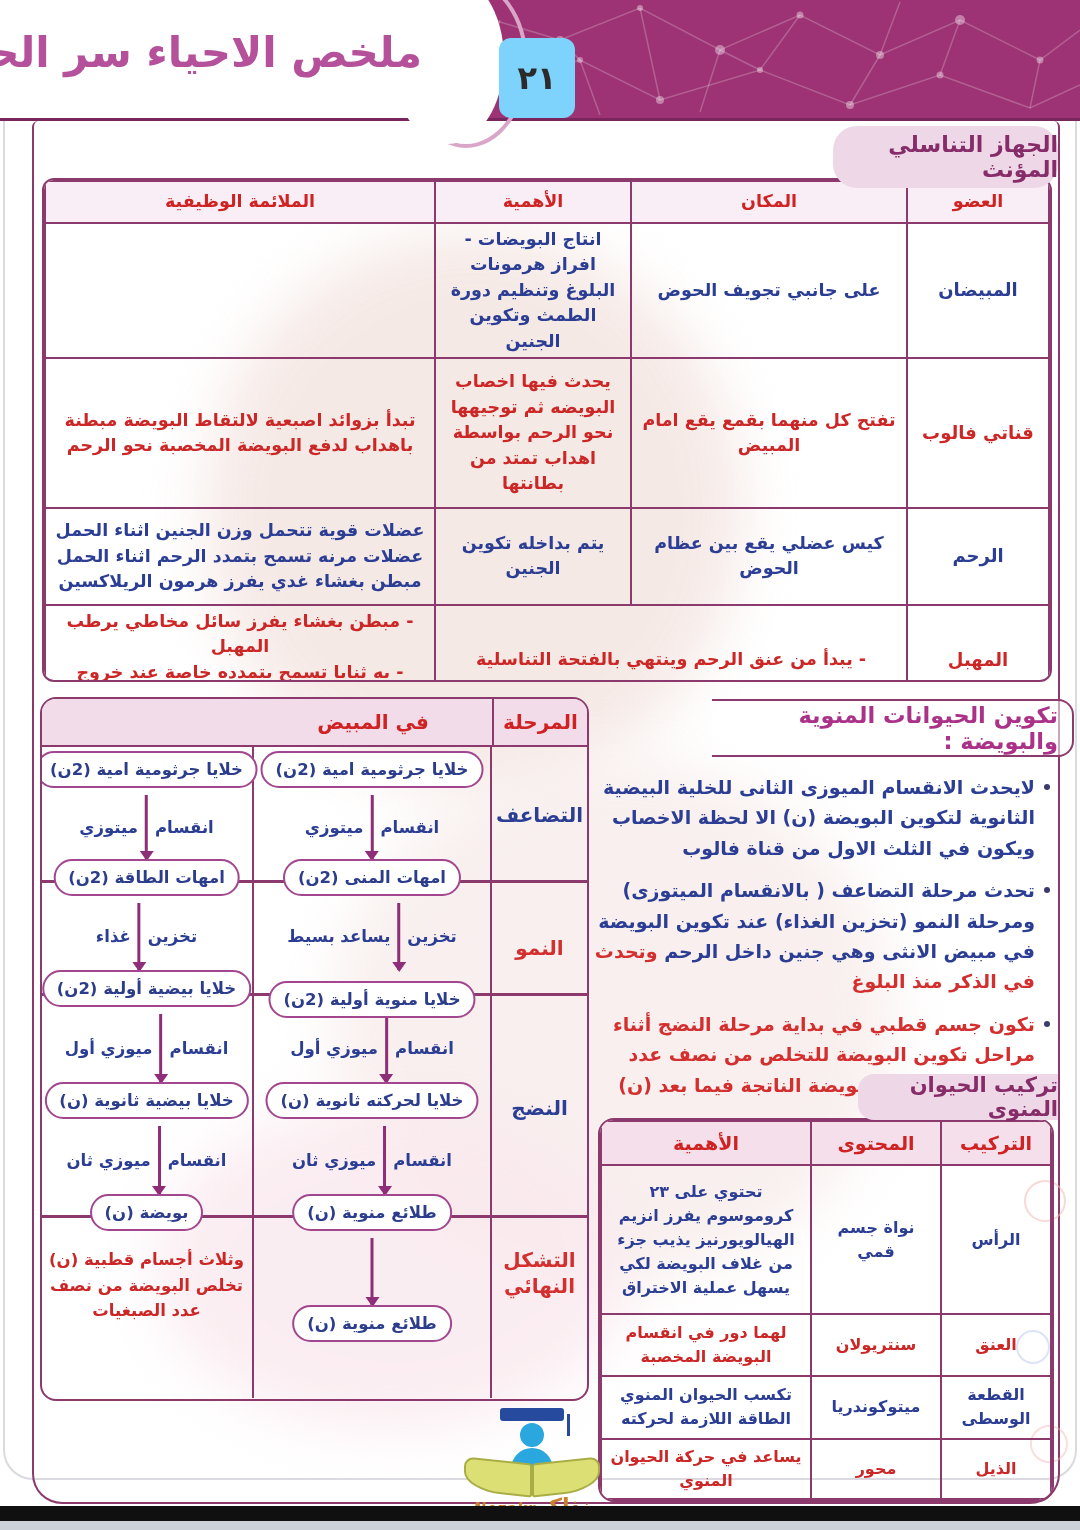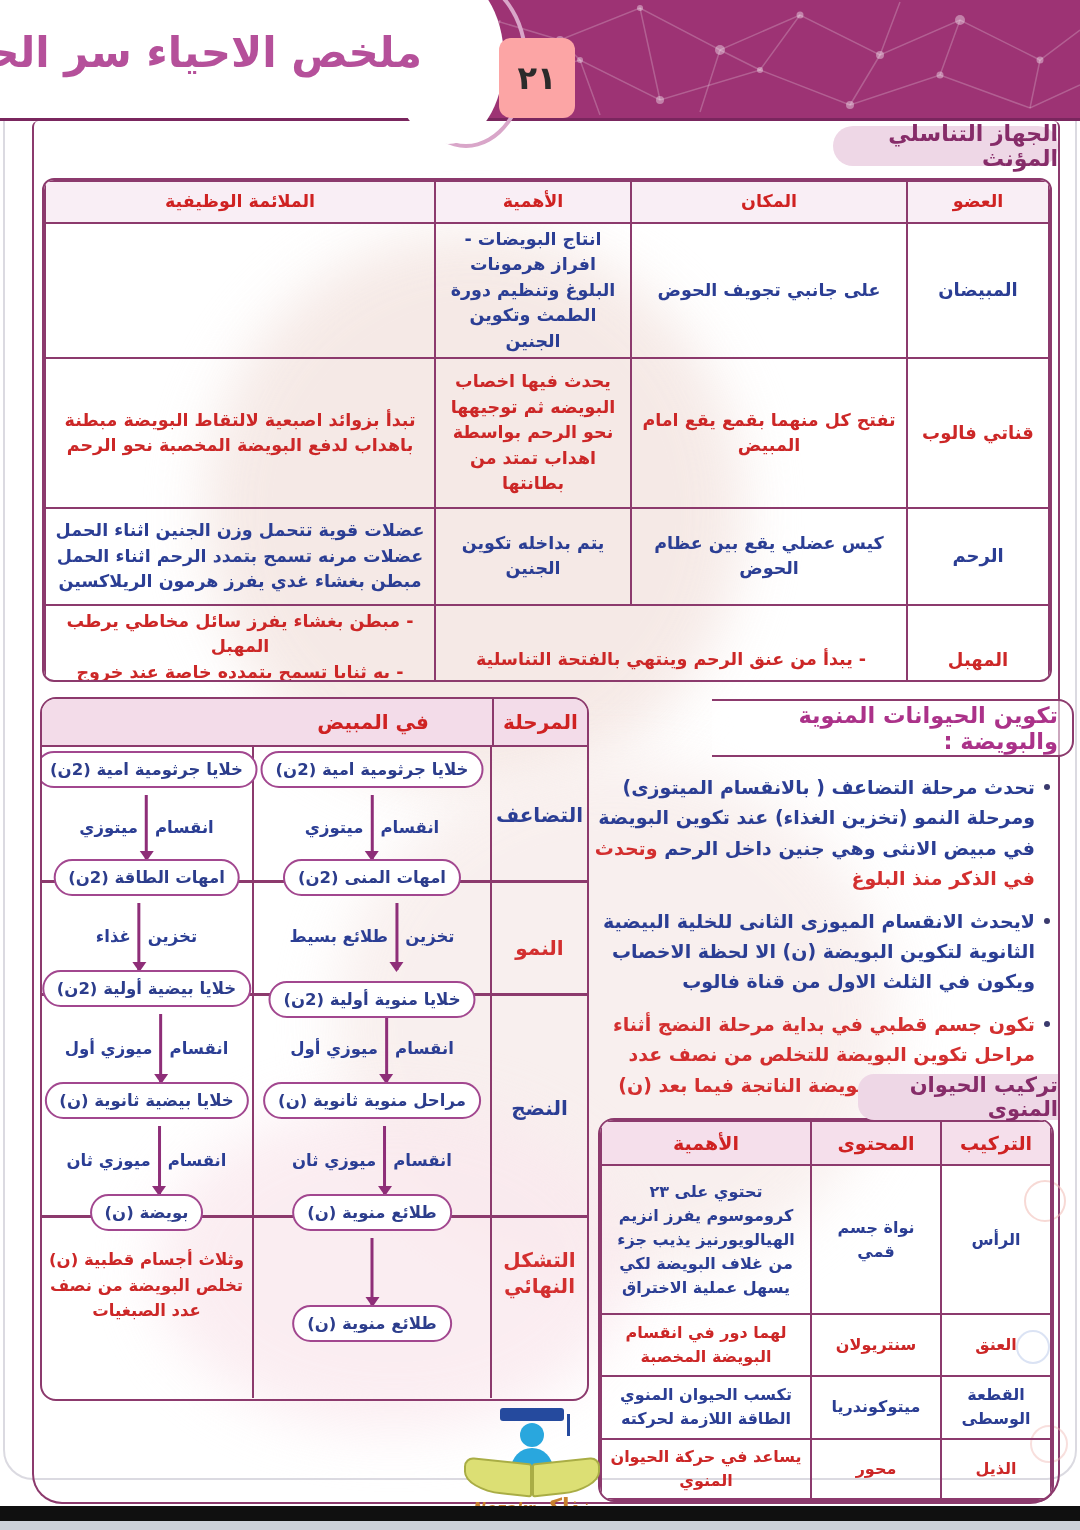--- a/index.html
+++ b/index.html
@@ -9,32 +9,32 @@
   
   .frame{position:absolute;left:3px;top:28px;width:1070px;height:1448px;border:2px solid #d5d3dc;border-radius:30px;opacity:.85;}
 
   
   .banner{position:absolute;left:0;top:0;width:1080px;height:118px;background:#9d3374;border-bottom:3px solid #7a265e;z-index:5;}
   .banner svg{position:absolute;inset:0;}
   .plate{position:absolute;left:0;top:0;width:432px;height:118px;background:#fff;z-index:3;}
   .paren-ring{position:absolute;left:404px;top:-22px;width:116px;height:162px;border-radius:50%;border:4px solid #d9a6c9;z-index:1;}
   .paren-bulge{position:absolute;left:392px;top:-26px;width:112px;height:170px;border-radius:50%;background:#fff;z-index:2;}
   .main-title{position:absolute;right:658px;top:28px;z-index:4;font-size:42px;font-weight:bold;color:#b5509a;white-space:nowrap;letter-spacing:-1px;}
-  .page-tab{position:absolute;left:499px;top:38px;width:76px;height:80px;background:#fca5a5;border-radius:12px;z-index:6;display:flex;align-items:center;justify-content:center;font-size:32px;color:#2b2b2b;font-weight:bold;}
+  .page-tab{position:absolute;left:499px;top:38px;width:76px;height:80px;background:#7dd3fc;border-radius:12px;z-index:6;display:flex;align-items:center;justify-content:center;font-size:32px;color:#2b2b2b;font-weight:bold;}
 
   
   .content-box{position:absolute;left:32px;top:121px;width:1024px;height:1381px;border:2.5px solid #8c3a6d;border-top:none;border-radius:6px 6px 30px 30px;}
   .wm{position:absolute;border-radius:50%;filter:blur(28px);}
   .wm1{left:170px;top:110px;width:540px;height:560px;background:#f4e6e2;opacity:.85;}
   .wm2{left:300px;top:640px;width:560px;height:520px;background:#f7ecea;opacity:.8;}
   .wm3{left:120px;top:980px;width:480px;height:330px;background:#fae9ee;opacity:.8;}
   .doodle{position:absolute;border-radius:50%;}
 
   .badge{position:absolute;background:#eed7e6;display:flex;align-items:center;justify-content:center;font-weight:bold;color:#862c69;z-index:3;}
-  .badge-top{left:833px;top:126px;width:225px;height:40px;border-radius:24px;font-size:22px;}
+  .badge-top{left:833px;top:126px;width:225px;height:62px;border-radius:24px;font-size:22px;}
   .badge-sperm{left:858px;top:1074px;width:200px;height:46px;border-radius:16px 0 0 16px;font-size:21px;}
 
   
   .twrap{position:absolute;border:2.5px solid #8c3a6d;border-radius:12px;overflow:hidden;background:transparent;z-index:2;}
   table{border-collapse:collapse;width:100%;height:100%;}
   td{border:2px solid #8c3a6d;text-align:center;vertical-align:middle;font-weight:bold;padding:3px 8px;}
   .th td{color:#cf2222;font-size:19px;background:#f9eef5;}
   .c-blue td{color:#2b3e94;}
   .c-red td{color:#cc2727;}
   .t-main td{font-size:17.5px;line-height:1.45;}
@@ -197,29 +197,29 @@
         <div class="pill" style="top:4px;">خلايا جرثومية امية (2ن)</div>
         <div class="aseg" style="top:48px;height:64px;">
           <span class="aw">انقسام</span>
             <span class="aline"></span>
             <span class="aw">ميتوزي</span>
         </div>
         <div class="pill" style="top:112px;">امهات المنى  (2ن)</div>
         <div class="aseg" style="top:156px;height:67px;">
           <span class="aw">تخزين</span>
             <span class="aline"></span>
-            <span class="aw">طلائع بسيط</span>
+            <span class="aw">يساعد بسيط</span>
         </div>
         <div class="pill" style="top:234px;">خلايا منوية أولية (2ن)</div>
         <div class="aseg" style="top:267px;height:68px;">
           <span class="aw">انقسام</span>
             <span class="aline"></span>
             <span class="aw">ميوزي أول</span>
         </div>
-        <div class="pill" style="top:335px;">مراحل منوية ثانوية  (ن)</div>
+        <div class="pill" style="top:335px;">خلايا لحركته ثانوية  (ن)</div>
         <div class="aseg" style="top:379px;height:68px;">
           <span class="aw">انقسام</span>
             <span class="aline"></span>
             <span class="aw">ميوزي ثان</span>
         </div>
         <div class="pill" style="top:447px;">طلائع منوية  (ن)</div>
         <div class="aseg" style="top:491px;height:67px;">
           <span class="aline"></span>
         </div>
         <div class="pill" style="top:558px;">طلائع منوية  (ن)</div>
@@ -254,24 +254,24 @@
         <div class="flow-note" style="top:500px;">وثلاث أجسام قطبية (ن)
 تخلص البويضة من نصف
 عدد الصبغيات</div>
       </div>
     </div>
   </div>
 
   <div class="form-title">تكوين الحيوانات المنوية والبويضة :</div>
   <div class="bullets">
     <div class="bullet">
+      <span class="b-blue">لايحدث الانقسام الميوزى الثانى للخلية البيضية الثانوية لتكوين البويضة (ن) الا لحظة الاخصاب ويكون في الثلث الاول من قناة فالوب</span><span class="b-red"></span>
+    </div>
+    <div class="bullet">
       <span class="b-blue">تحدث مرحلة التضاعف ( بالانقسام الميتوزى) ومرحلة النمو (تخزين الغذاء) عند تكوين البويضة في مبيض الانثى وهي جنين داخل الرحم </span><span class="b-red">وتحدث في الذكر منذ البلوغ</span>
-    </div>
-    <div class="bullet">
-      <span class="b-blue">لايحدث الانقسام الميوزى الثانى للخلية البيضية الثانوية لتكوين البويضة (ن) الا لحظة الاخصاب ويكون في الثلث الاول من قناة فالوب</span><span class="b-red"></span>
     </div>
     <div class="bullet">
       <span class="b-blue"></span><span class="b-red">تكون جسم قطبي في بداية مرحلة النضج أثناء مراحل تكوين البويضة للتخلص من نصف عدد الصبغيات وتكون البويضة الناتجة فيما بعد (ن)</span>
     </div>
   </div>
 
   <div class="badge badge-sperm">تركيب الحيوان المنوى</div>
   <div class="twrap" style="left:598px;top:1118px;width:452px;height:380px;border-radius:16px;">
     <table class="t-sperm" dir="rtl">
       <colgroup>

